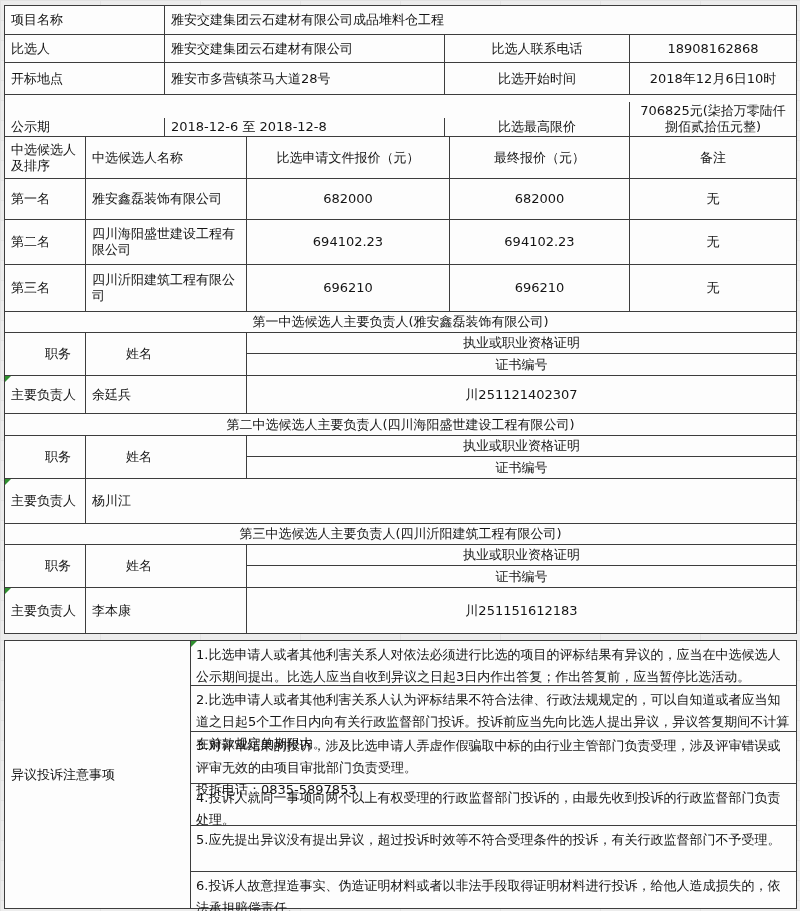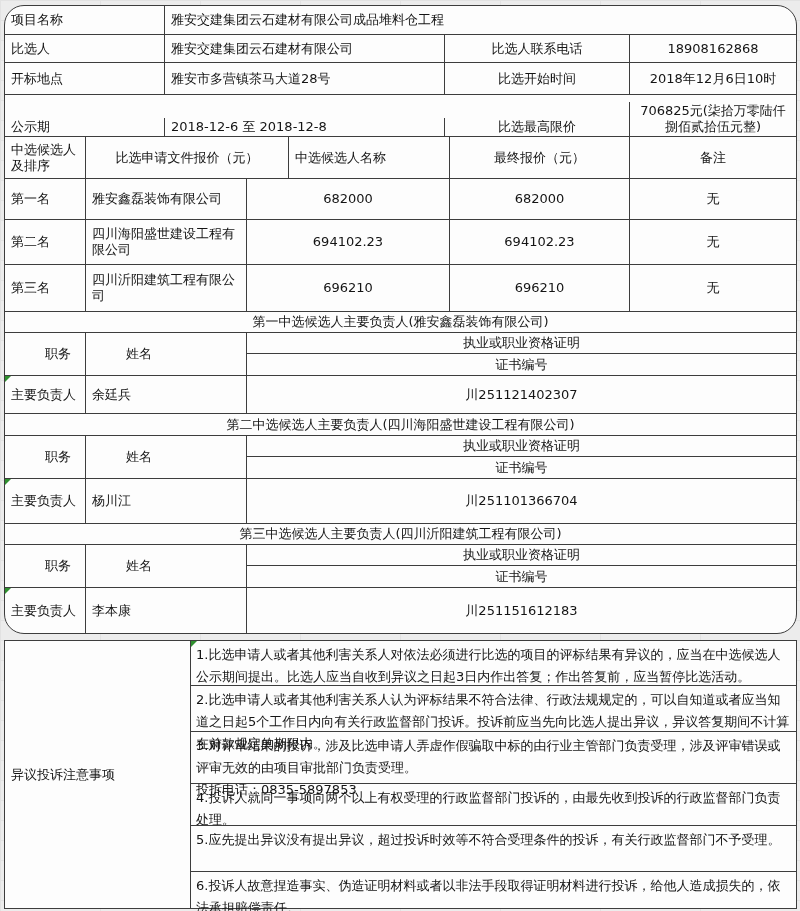--- a/index.html
+++ b/index.html
@@ -13,21 +13,21 @@
     background-color:#ececec;
     background-image:
       linear-gradient(#e2e2e2 1px, transparent 1px),
       linear-gradient(90deg,#e2e2e2 1px, transparent 1px);
     background-size:100px 20px;
   }
   .sheet {
     position:absolute; left:4px; width:793px;
     background:#fdfdfd; border:1px solid #3d3d3d;
   }
-  .sheet-main { top:5px;border-radius:20px; }
+  .sheet-main { top:5px; }
   .sheet-notes { top:640px; display:flex; }
   .row { display:flex; border-top:1px solid #3d3d3d; }
   .row:first-child { border-top:none; }
   .cell {
     display:flex; align-items:center; padding:1px 6px;
     border-left:1px solid #3d3d3d; overflow:hidden; line-height:16px;
   }
   .cell:first-child { border-left:none; }
   .ctr { justify-content:center; text-align:center; }
   
@@ -91,22 +91,22 @@
     </div>
     <div class="row r4">
       <div class="cell cA">公示期</div>
       <div class="cell cB">2018-12-6  至  2018-12-8</div>
       <div class="cell cC ctr">比选最高限价</div>
       <div class="cell cD ctr">706825元(柒拾万零陆仟捌佰贰拾伍元整)</div>
     </div>
 
     <div class="row rh">
       <div class="cell k1">中选候选人及排序</div>
+      <div class="cell k2">中选候选人名称</div>
       <div class="cell k3 ctr">比选申请文件报价（元）</div>
-      <div class="cell k2">中选候选人名称</div>
       <div class="cell k4 ctr">最终报价（元）</div>
       <div class="cell k5 ctr">备注</div>
     </div>
     <div class="row rc1">
       <div class="cell k1">第一名</div>
       <div class="cell k2">雅安鑫磊装饰有限公司</div>
       <div class="cell k3 ctr">682000</div>
       <div class="cell k4 ctr">682000</div>
       <div class="cell k5 ctr">无</div>
     </div>
@@ -147,21 +147,20 @@
       <div class="pg-cell pg-span">姓名</div>
       <div class="pg-cell pg-top">执业或职业资格证明</div>
       <div class="pg-cell pg-bot">证书编号</div>
     </div>
     <div class="row pd2">
       <div class="cell k1 rel">
           <span class="gmark"></span>
           <span>主要负责人</span>
         </div>
       <div class="cell k2">杨川江</div>
-      <div class="cell ctr" style="flex:1">川251101366704</div>
     </div>
 
     <div class="sec-title">第三中选候选人主要负责人(四川沂阳建筑工程有限公司)</div>
     <div class="pgrid">
       <div class="pg-cell pg-span">职务</div>
       <div class="pg-cell pg-span">姓名</div>
       <div class="pg-cell pg-top">执业或职业资格证明</div>
       <div class="pg-cell pg-bot">证书编号</div>
     </div>
     <div class="row pd3">

